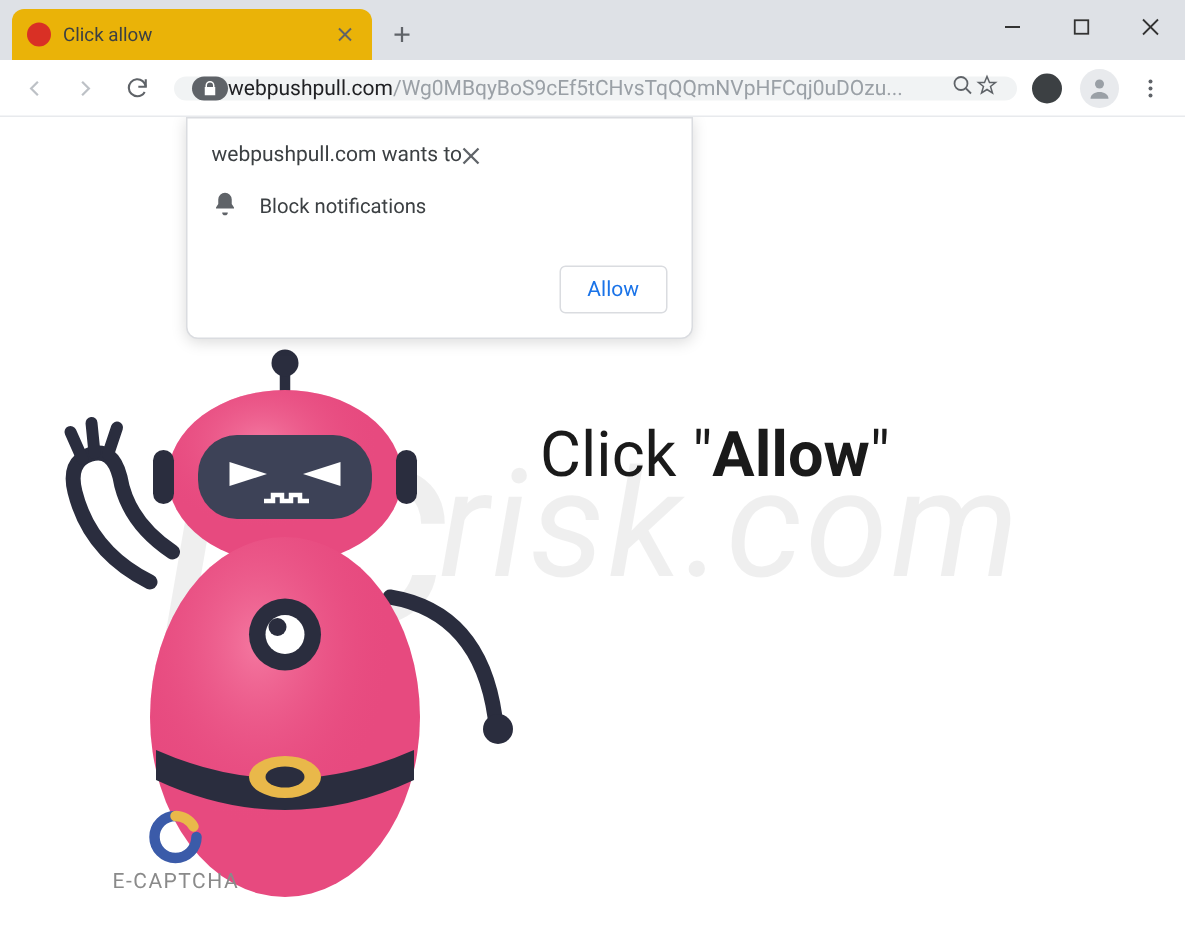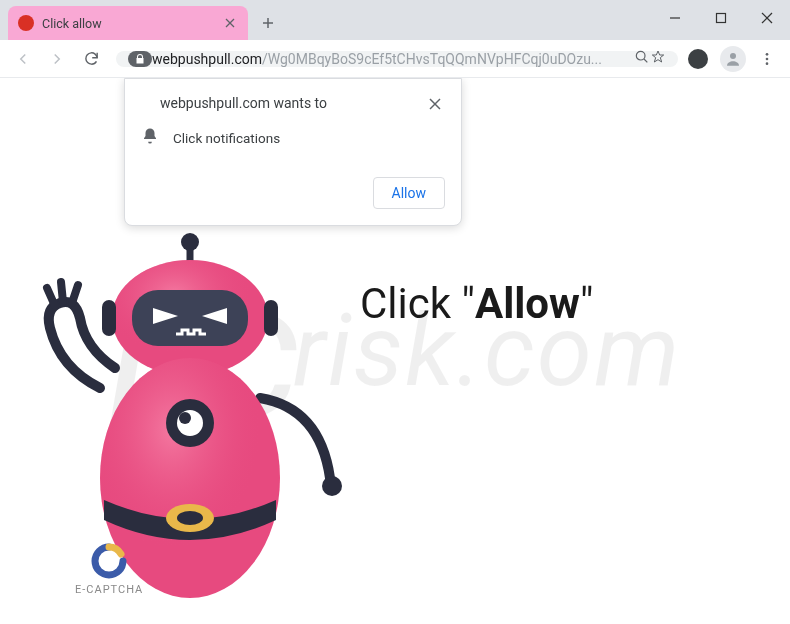--- a/index.html
+++ b/index.html
@@ -5,21 +5,21 @@
 * { margin: 0; padding: 0; box-sizing: border-box; font-family: -apple-system, BlinkMacSystemFont, "Segoe UI", Roboto, Arial, sans-serif; }
 body { width: 790px; height: 624px; background: #fff; overflow: hidden; position: relative; }
 
 
 .window-controls { position: absolute; top: 0; right: 0; display: flex; height: 36px; align-items: center; z-index: 100; }
 .win-btn { width: 46px; height: 36px; display: flex; align-items: center; justify-content: center; color: #333; }
 .win-btn svg { width: 12px; height: 12px; }
 
 
 .tab-strip { height: 40px; background: #dee1e6; display: flex; align-items: flex-end; padding-left: 8px; padding-top: 6px; }
-.tab { height: 34px; width: 240px; background: #f9a8d4; border-radius: 8px 8px 0 0; display: flex; align-items: center; padding: 0 10px; gap: 8px; position: relative; }
+.tab { height: 34px; width: 240px; background: #eab308; border-radius: 8px 8px 0 0; display: flex; align-items: center; padding: 0 10px; gap: 8px; position: relative; }
 .favicon { width: 16px; height: 16px; border-radius: 50%; background: #d93025; flex-shrink: 0; }
 .tab-title { font-size: 12.5px; color: #3c4043; flex: 1; white-space: nowrap; overflow: hidden; }
 .tab-close { width: 16px; height: 16px; display: flex; align-items: center; justify-content: center; color: #5f6368; }
 .new-tab { width: 28px; height: 28px; display: flex; align-items: center; justify-content: center; color: #5f6368; margin-left: 6px; margin-bottom: 3px; }
 
 
 .toolbar { height: 38px; background: #fff; display: flex; align-items: center; padding: 0 8px; gap: 4px; border-bottom: 1px solid #e8eaed; }
 .nav-btn { width: 30px; height: 30px; display: flex; align-items: center; justify-content: center; color: #5f6368; border-radius: 50%; }
 .nav-btn.disabled { color: #bdc1c6; }
 .omnibox { flex: 1; height: 16px; background: #f1f3f4; border-radius: 15px; display: flex; align-items: center; padding: 0 12px; gap: 0; margin: 0 6px; }
@@ -29,40 +29,40 @@
 .url-path { color: #9aa0a6; }
 .toolbar-icon { width: 30px; height: 30px; display: flex; align-items: center; justify-content: center; color: #5f6368; }
 .avatar { width: 26px; height: 26px; border-radius: 50%; background: #e8eaed; display: flex; align-items: center; justify-content: center; }
 .media-dot { width: 20px; height: 20px; border-radius: 50%; background: #3c4043; margin-right: 6px; }
 
 
 .content { position: relative; height: 546px; background: #fff; overflow: hidden; }
 
 
 .perm-dialog { position: absolute; top: 0; left: 124px; width: 338px; background: #fff; border: 1px solid #dadce0; border-radius: 0 0 8px 8px; box-shadow: 0 2px 10px rgba(0,0,0,0.15); padding: 16px; z-index: 50; }
-.perm-head { display: flex; justify-content: space-between; align-items: flex-start; margin-left: 19px; }
+.perm-head { display: flex; align-items: flex-start; }
 .perm-title { font-size: 14px; color: #3c4043; }
 .perm-close { width: 16px; height: 16px; color: #5f6368; }
 .perm-body { display: flex; align-items: center; gap: 14px; margin-top: 16px; }
 .perm-bell { color: #5f6368; }
 .perm-text { font-size: 13.5px; color: #3c4043; }
 .perm-actions { display: flex; justify-content: flex-end; gap: 10px; margin-top: 28px; }
 .perm-btn { padding: 7px 18px; font-size: 14px; color: #1a73e8; background: #fff; border: 1px solid #dadce0; border-radius: 4px; cursor: pointer; }
 
 
 .robot { position: absolute; left: 30px; top: 140px; width: 320px; height: 400px; }
 
 
 .caption { position: absolute; left: 360px; top: 200px; font-family: Georgia, 'Times New Roman', serif; font-size: 42px; line-height: 1.25; color: #1a1a1a; }
 .caption .bold { font-weight: bold; }
 
 
 .ecap { position: absolute; left: 75px; bottom: 28px; text-align: center; }
 .ecap-logo { width: 36px; height: 36px; margin: 0 auto 4px; }
-.ecap-text { font-size: 11px; letter-spacing: 1px; color: #8a8a8a; }
+.ecap-text { font-size: 14px; letter-spacing: 1px; color: #8a8a8a; }
 
 
 .watermark { position: absolute; inset: 0; display: flex; flex-direction: row; align-items: center; justify-content: center; pointer-events: none; opacity: 0.06; font-weight: 400; font-style: italic; color: #000; }
 .wm1 { font-size: 190px; letter-spacing: -8px; line-height: 0.8; }
 .wm2 { font-size: 100px; letter-spacing: 2px; line-height: 0.9; }
 </style>
 </head>
 <body>
 
 <div class="window-controls">
@@ -175,21 +175,21 @@
             <line x1="11" y1="1" x2="1" y2="11" stroke="currentColor" stroke-width="1.5"></line>
           </svg>
       </div>
     </div>
     <div class="perm-body">
       <div class="perm-bell">
         <svg width="18" height="18" viewBox="0 0 24 24">
             <path fill="currentColor" d="M12 2a6 6 0 0 0-6 6v4l-2 3v1h16v-1l-2-3V8a6 6 0 0 0-6-6zm0 20a2.5 2.5 0 0 0 2.5-2.5h-5A2.5 2.5 0 0 0 12 22z"></path>
           </svg>
       </div>
-      <div class="perm-text">Click notifications</div>
+      <div class="perm-text">Block notifications</div>
     </div>
     <div class="perm-actions">
       <button class="perm-btn">Allow</button>
     </div>
   </div>
 
   <div class="robot">
     <svg viewBox="0 0 320 400" width="320" height="400">
 
       <path d="M70 170 Q 30 150 20 110 Q 15 90 30 85 Q 45 80 50 100 Q 55 130 85 150" fill="none" stroke="#2a2d3e" stroke-width="10" stroke-linecap="round"></path>

